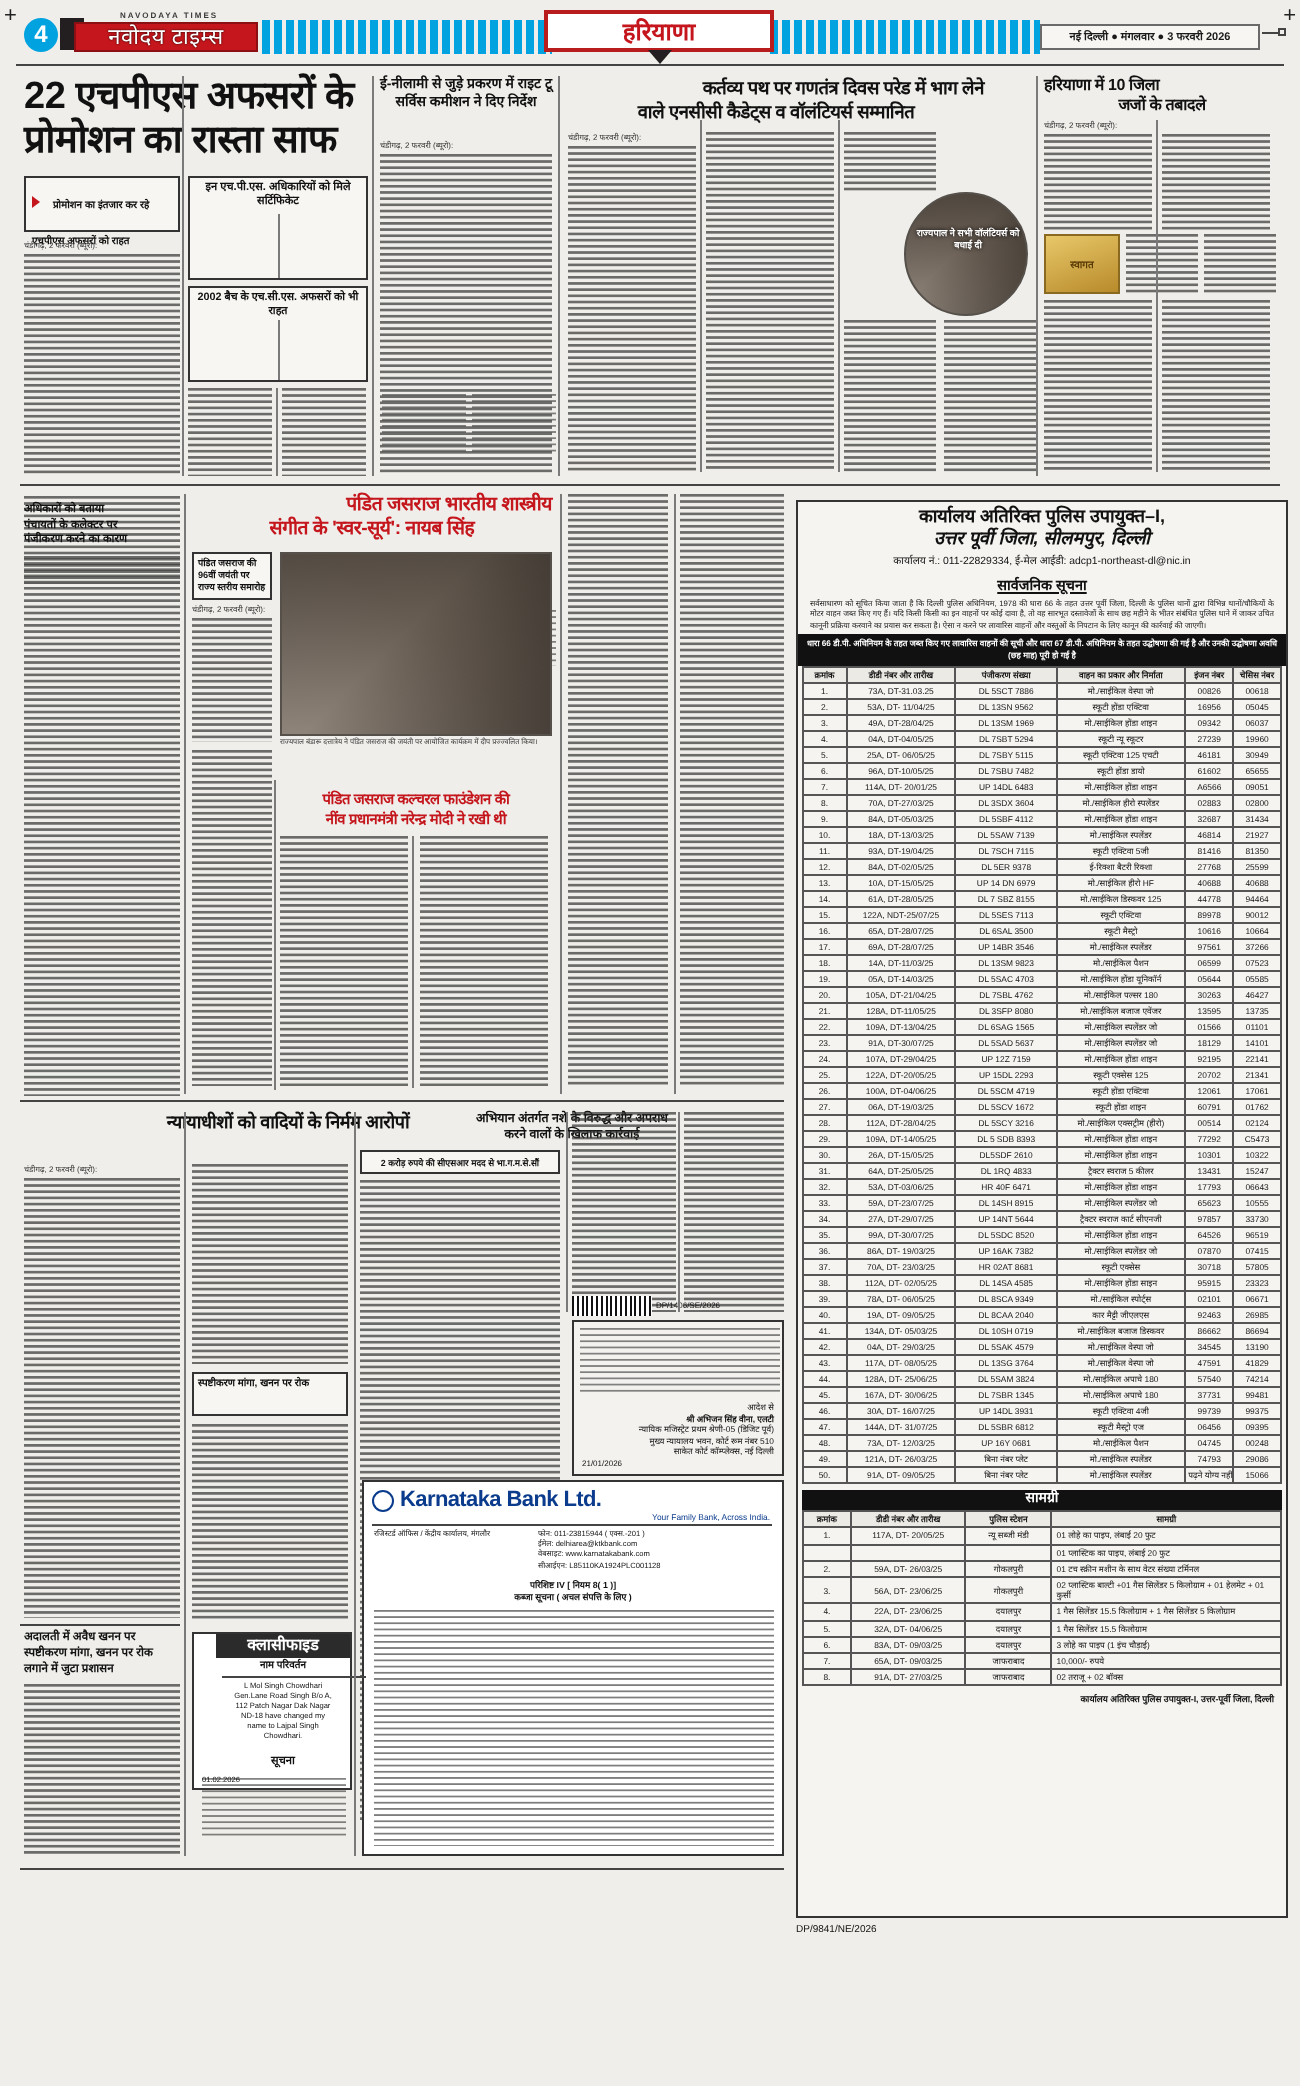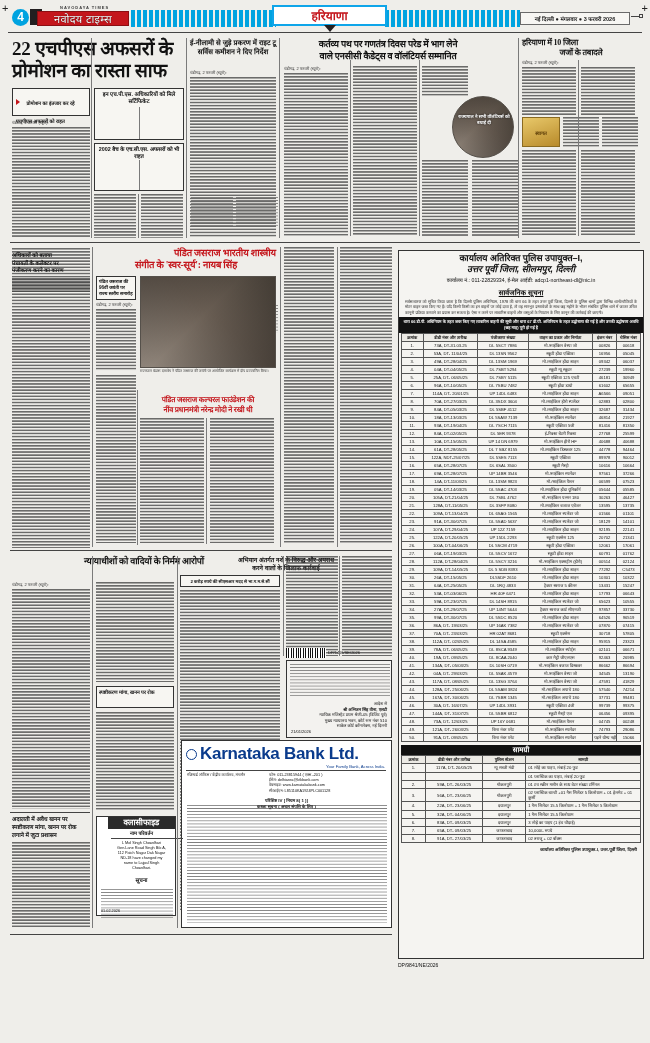--- a/index.html
+++ b/index.html
@@ -44,21 +44,21 @@
   }
   .bars-l { position:absolute; left:131px; top:10px; width:145px; height:17px;
     background:repeating-linear-gradient(90deg,#00a3e0 0 4px,#efeeea 4px 6px); }
   .bars-r { position:absolute; left:385px; top:10px; width:135px; height:17px;
     background:repeating-linear-gradient(90deg,#00a3e0 0 4px,#efeeea 4px 6px); }
   .edition-wrap {
     position:absolute; left:272px; top:5px; width:115px; height:24px;
   }
   .edition {
     position:absolute; left:0; top:0; width:115px; height:21px;
-    background:#fff; border:2px solid #0ea5e9;
+    background:#fff; border:2px solid #b91c1c;
     text-align:center; line-height:19px;
     color:#c4161c; font-size:12px; font-weight:bold;
   }
   .edition-tail {
     position:absolute; left:52px; top:20px; width:0;height:0;
     border-left:6px solid transparent;border-right:6px solid transparent;
     border-top:7px solid #231f20;
   }
   .dateline {
     position:absolute; left:520px; top:12px; width:110px; height:13px;
@@ -80,21 +80,21 @@
     opacity:.62;
   }
   .tx.dense {
     background-image:repeating-linear-gradient(
       180deg,#333 0 1.2px, transparent 1.2px 2.9px);
     opacity:.7;
   }
   .colrule { background:#7a7a7a; position:absolute; width:1px; }
   .hrule { background:#444; position:absolute; height:1px; }
 
-  .hl { font-weight:bold; color:#111; letter-spacing:-.2px;font-family:Liberation Serif, serif; }
+  .hl { font-weight:bold; color:#111; letter-spacing:-.2px; }
 
   
   .sec { position:absolute; }
   .photo {
     position:absolute;
     background:
       linear-gradient(135deg, rgba(0,0,0,.30), rgba(0,0,0,.05) 45%, rgba(0,0,0,.35)),
       linear-gradient(40deg,#9a8f84,#6e6257 55%,#4e463d);
     border:1px solid #55504a;
   }
@@ -210,21 +210,21 @@
 
   <div class="sec" style="left:190px;top:38px;width:86px;">
     <div class="smallhead" style="font-size:7px;line-height:9px;text-align:center;">ई-नीलामी से जुड़े प्रकरण में राइट टू सर्विस कमीशन ने दिए निर्देश</div>
   </div>
   <div class="byline" style="position:absolute;left:190px;top:70px;">चंडीगढ़, 2 फरवरी (ब्यूरो):</div>
   <div class="tx dense" style="position:absolute;left:190px;top:77px;width:86px;height:160px;"></div>
   <div class="colrule" style="left:186px;top:38px;height:200px;"></div>
   <div class="colrule" style="left:279px;top:38px;height:200px;"></div>
 
   <div class="sec" style="left:284px;top:38px;width:208px;">
-    <div class="hl" style="font-size:9.2px;line-height:12px;text-align:center;">कर्तव्य पथ पर गणतंत्र दिवस परेड में भाग लेने</div>
+    <div class="hl" style="font-size:9.2px;line-height:12px;text-align:right;">कर्तव्य पथ पर गणतंत्र दिवस परेड में भाग लेने</div>
     <div class="hl" style="font-size:9.2px;line-height:12px;text-align:center;">वाले एनसीसी कैडेट्स व वॉलंटियर्स सम्मानित</div>
   </div>
   <div class="byline" style="position:absolute;left:284px;top:66px;">चंडीगढ़, 2 फरवरी (ब्यूरो):</div>
   <div class="tx dense" style="position:absolute;left:284px;top:73px;width:64px;height:163px;"></div>
   <div class="tx dense" style="position:absolute;left:353px;top:66px;width:64px;height:170px;"></div>
   <div class="tx dense" style="position:absolute;left:422px;top:66px;width:46px;height:30px;"></div>
 
   <div class="photo centerlogo" style="left:452px;top:96px;width:62px;height:62px;border-radius:50%;"></div>
   <div style="position:absolute;left:456px;top:114px;width:56px;height:28px;font-size:4.6px;font-weight:bold;color:#fff;text-align:center;line-height:6.4px;text-shadow:0 0 2px #000;">राज्यपाल ने सभी वॉलंटियर्स को बधाई दी</div>
   <div class="tx dense" style="position:absolute;left:422px;top:160px;width:46px;height:76px;"></div>
@@ -837,41 +837,41 @@
       <div>साकेत कोर्ट कॉम्प्लेक्स, नई दिल्ली</div>
     </div>
     <div style="position:absolute;left:4px;top:68px;font-size:4px;color:#111;">21/01/2026</div>
   </div>
   <div style="position:absolute;left:286px;top:648px;width:40px;height:10px;background:repeating-linear-gradient(90deg,#111 0 1px,#fff 1px 2.4px);"></div>
   <div style="position:absolute;left:328px;top:650px;font-size:4px;color:#111;">DP/1406/SE/2026</div>
 
   <div class="adbox" style="left:181px;top:740px;width:211px;height:188px;background:#fff;">
     <div style="padding:3px 4px 0;display:flex;align-items:center;gap:3px;">
       <div style="width:11px;height:11px;border:1.4px solid #0a3b8c;border-radius:50%;"></div>
-      <div class="knbank-name" style="font-size:17px;">Karnataka Bank Ltd.</div>
+      <div class="knbank-name" style="font-size:11px;">Karnataka Bank Ltd.</div>
     </div>
     <div style="text-align:right;font-size:4.2px;color:#0a3b8c;padding-right:6px;">Your Family Bank, Across India.</div>
     <div class="hrule" style="position:relative;left:4px;top:1px;width:200px;"></div>
     <div style="display:flex;gap:4px;padding:3px 5px 0;">
       <div style="width:78px;font-size:3.8px;line-height:5px;color:#111;">
         <div>रजिस्टर्ड ऑफिस / केंद्रीय कार्यालय, मंगलौर</div>
       </div>
       <div style="flex:1;font-size:3.8px;line-height:5.2px;color:#111;">
         <div>फोन: 011-23815944 ( एक्स.-201 )</div>
         <div>ईमेल: delhiarea@ktkbank.com</div>
         <div>वेबसाइट: www.karnatakabank.com</div>
         <div>सीआईएन: L85110KA1924PLC001128</div>
       </div>
     </div>
     <div style="text-align:center;font-size:4.4px;font-weight:bold;color:#111;margin-top:3px;">परिशिष्ट IV [ नियम 8( 1 )]</div>
     <div style="text-align:center;font-size:4.4px;font-weight:bold;color:#111;">कब्जा सूचना ( अचल संपत्ति के लिए )</div>
     <div class="tx" style="position:absolute;left:5px;top:64px;width:200px;height:118px;opacity:.66;"></div>
   </div>
 
-  <div class="adbox" style="left:96px;top:816px;width:80px;height:100px;background:#fff;padding-left:11px;">
+  <div class="adbox" style="left:96px;top:816px;width:80px;height:79px;background:#fff;padding-left:11px;">
     <div class="classified-head" style="font-size:8px;line-height:12px;">क्लासीफाइड</div>
     <div style="text-align:center;font-size:5px;font-weight:bold;color:#111;line-height:8px;">नाम परिवर्तन</div>
     <div class="hrule" style="position:relative;left:3px;top:1px;width:72px;"></div>
     <div style="font-size:3.8px;line-height:5px;color:#111;padding:3px 4px;text-align:center;">
       <div>L Mol Singh Chowdhari</div>
       <div>Gen.Lane Road Singh B/o A,</div>
       <div>112 Patch Nagar Dak Nagar</div>
       <div>ND-18 have changed my</div>
       <div>name to Lajpal Singh</div>
       <div>Chowdhari.</div>

